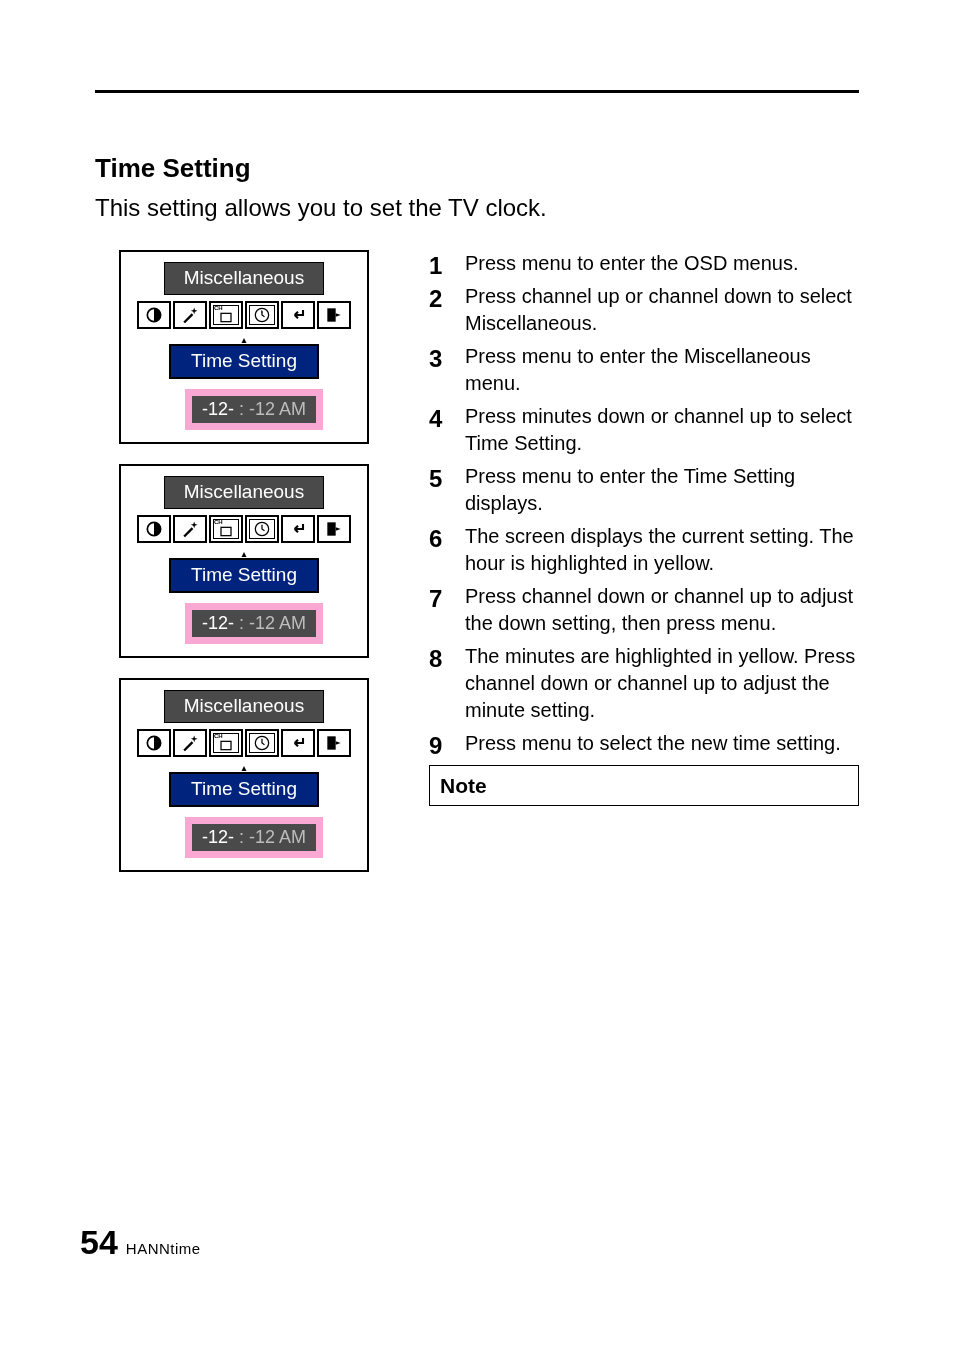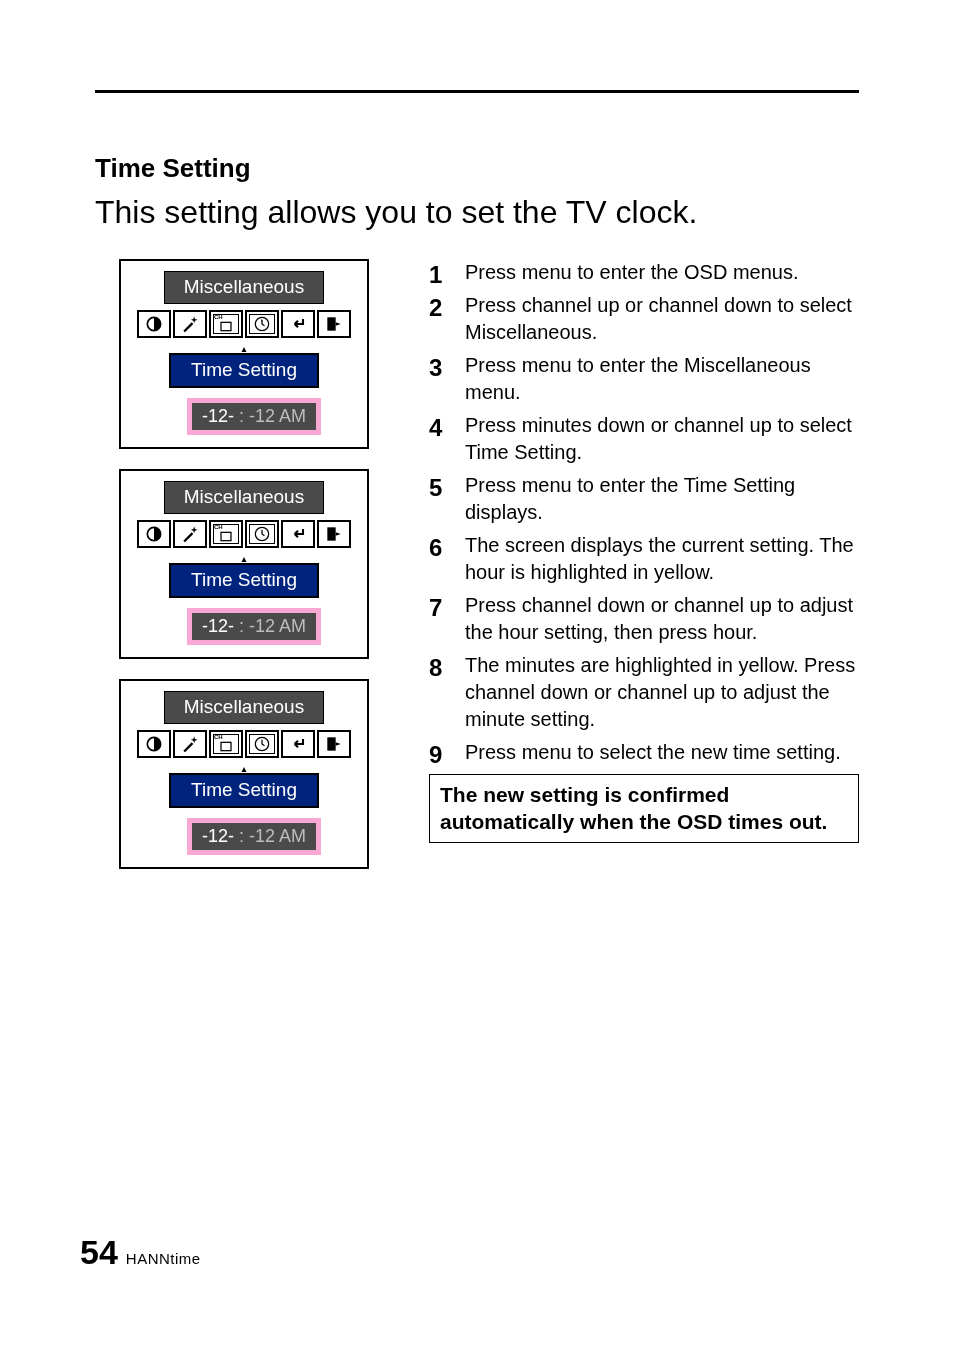--- a/index.html
+++ b/index.html
@@ -15,21 +15,21 @@
   .top-rule {
     border-top: 3px solid #000;
     margin-bottom: 60px;
   }
   h2 {
     font-size: 26px;
     font-weight: bold;
     margin-bottom: 10px;
   }
   .intro {
-    font-size: 32px;
+    font-size: 24px;
     margin-bottom: 28px;
   }
   .content-row {
     display: flex;
     gap: 40px;
     align-items: flex-start;
     padding-left: 24px;
   }
   .left-col {
     width: 270px;
@@ -93,21 +93,21 @@
   }
   .osd-value-wrap {
     text-align: center;
   }
   .osd-value {
     display: inline-block;
     background: #4a4a4a;
     color: #bdbdbd;
     font-size: 18px;
     padding: 3px 10px;
-    border: 5px solid #f9a8d4;
+    border: 7px solid #f9a8d4;
     margin-left: 20px;
   }
   .osd-value .hl {
     color: #fff;
   }
   .caret {
     text-align: center;
     color: #000;
     font-size: 10px;
     line-height: 6px;
@@ -138,21 +138,21 @@
     border: 1.5px solid #000;
     padding: 6px 10px;
     margin-top: 8px;
     font-weight: bold;
     font-size: 21px;
     line-height: 1.3;
   }
   
   .footer {
     position: absolute;
-    bottom: 80px;
+    bottom: 90px;
     left: 80px;
     display: flex;
     align-items: baseline;
     gap: 8px;
   }
   .page-no {
     font-size: 34px;
     font-weight: 900;
     font-family: Arial Black, Arial, sans-serif;
   }
@@ -317,26 +317,26 @@
   </div>
 
   <div class="right-col">
     <ol class="steps">
       <li>Press menu to enter the OSD menus.</li>
       <li>Press channel up or channel down to select Miscellaneous.</li>
       <li>Press menu to enter the Miscellaneous menu.</li>
       <li>Press minutes down or channel up to select Time Setting.</li>
       <li>Press menu to enter the Time Setting displays.</li>
       <li>The screen displays the current setting. The hour is highlighted in yellow.</li>
-      <li>Press channel down or channel up to adjust the hour setting, then press hour.</li>
+      <li>Press channel down or channel up to adjust the down setting, then press menu.</li>
       <li>The minutes are highlighted in yellow. Press channel down or channel up to adjust the minute setting.</li>
       <li>Press menu to select the new time setting.</li>
     </ol>
     <div class="note-box">
-      <div>The new setting is confirmed automatically when the OSD times out.</div>
+      <div>Note</div>
     </div>
   </div>
 </div>
 
 <div class="footer">
   <span class="page-no">54</span>
   <span class="brand"><span class="b1">HANN</span><span class="b2">time</span></span>
 </div>
 
 </body></html>

